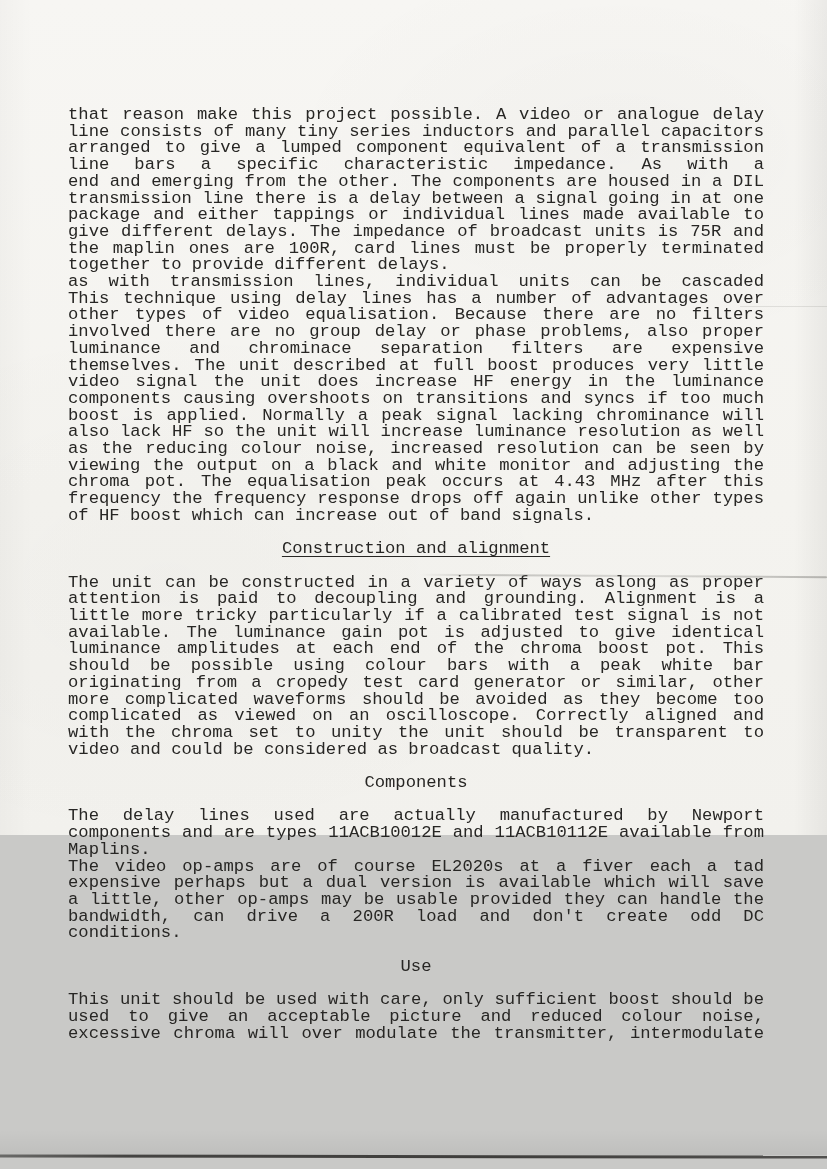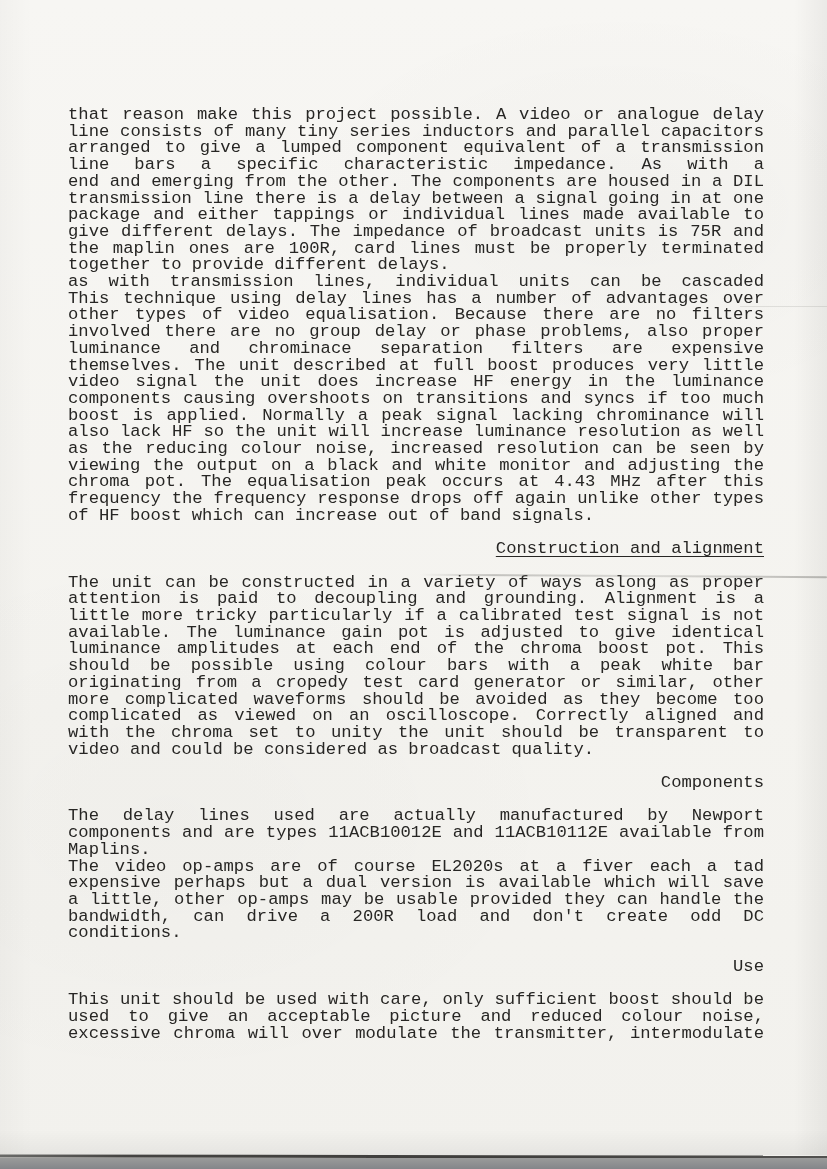--- a/index.html
+++ b/index.html
@@ -2,37 +2,37 @@
 <html><head>
 <meta charset="utf-8">
 <style>
   html, body { margin: 0; padding: 0; }
   body {
     width: 827px; height: 1169px; overflow: hidden;
     font-family: "Liberation Mono", "DejaVu Sans Mono", monospace;
     background: #c9c9c7;
   }
   .scan {
-    position: relative; width: 827px; height: 1169px;
+    position: relative; width: 827px; height: 835px;
     background:
       radial-gradient(ellipse 500px 300px at 75% 18%, rgba(0,0,0,0.018), transparent 70%),
       radial-gradient(ellipse 600px 400px at 20% 70%, rgba(0,0,0,0.015), transparent 70%),
       linear-gradient(90deg, rgba(0,0,0,0.025), rgba(0,0,0,0) 4%, rgba(0,0,0,0) 96%, rgba(0,0,0,0.05)),
       linear-gradient(#f7f6f3, #f4f3ef 60%, #f2f1ed);
     background-color: #f5f4f0;
   }
   .text-col {
     position: absolute; left: 68px; top: 107px; width: 696px;
     font-size: 17.2px; line-height: 16.7px; color: #272624;
     letter-spacing: 0;
   }
   .para { margin: 0; }
   .line { text-align: justify; text-align-last: justify; white-space: normal; }
   .line.ragged { text-align-last: left; }
-  .heading { margin: 16.7px 0; text-align: right; }
+  .heading { margin: 16.7px 0; text-align: center; }
   .heading.underlined { text-decoration: underline; text-underline-offset: 3px; text-decoration-thickness: 1px; }
   .crease {
     position: absolute; top: 575px; left: 420px; width: 407px; height: 2px;
     background: linear-gradient(90deg, rgba(110,110,108,0) 0%, rgba(115,114,110,0.38) 18%,
                 rgba(125,124,120,0.22) 55%, rgba(105,104,100,0.42) 100%);
     transform: rotate(0.35deg); border-radius: 2px;
   }
   .crease2 {
     position: absolute; top: 306px; left: 740px; width: 87px; height: 1px;
     background: rgba(120,120,118,0.18);

